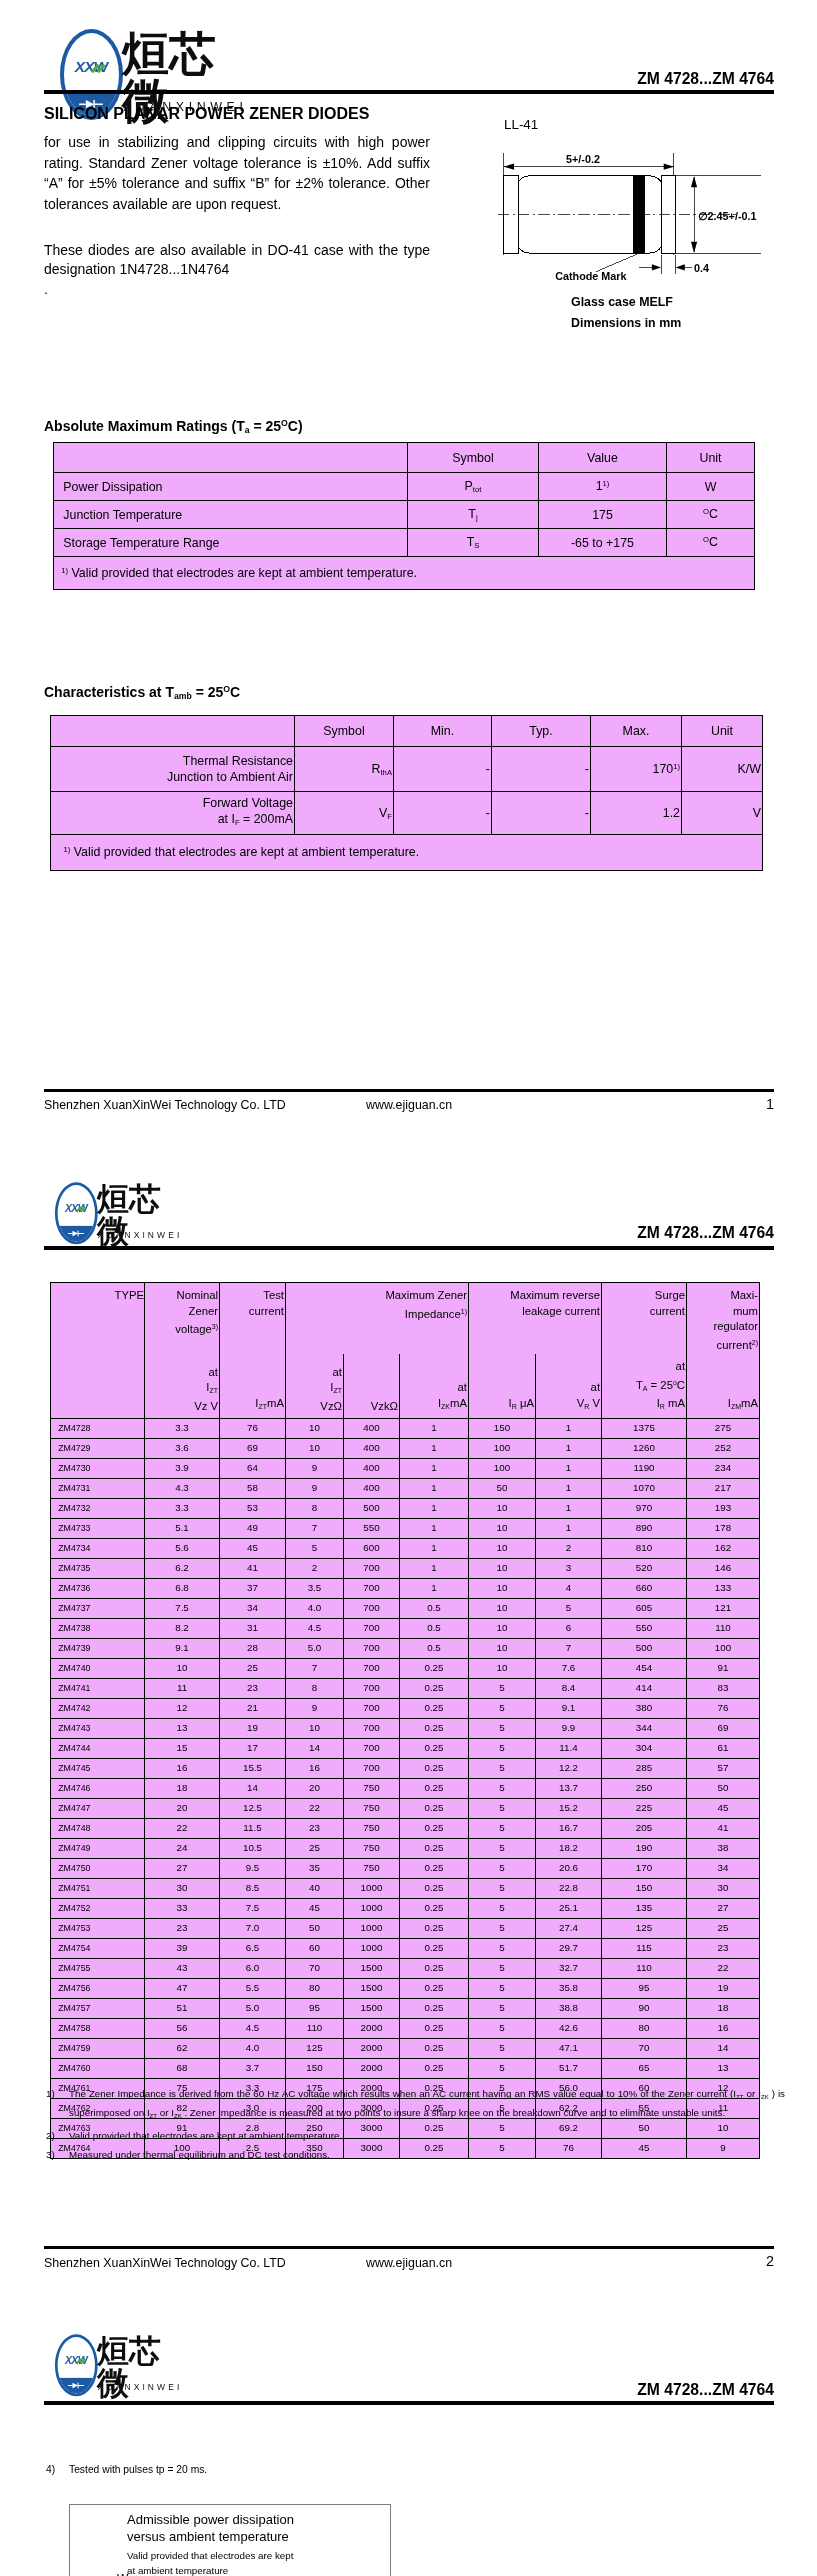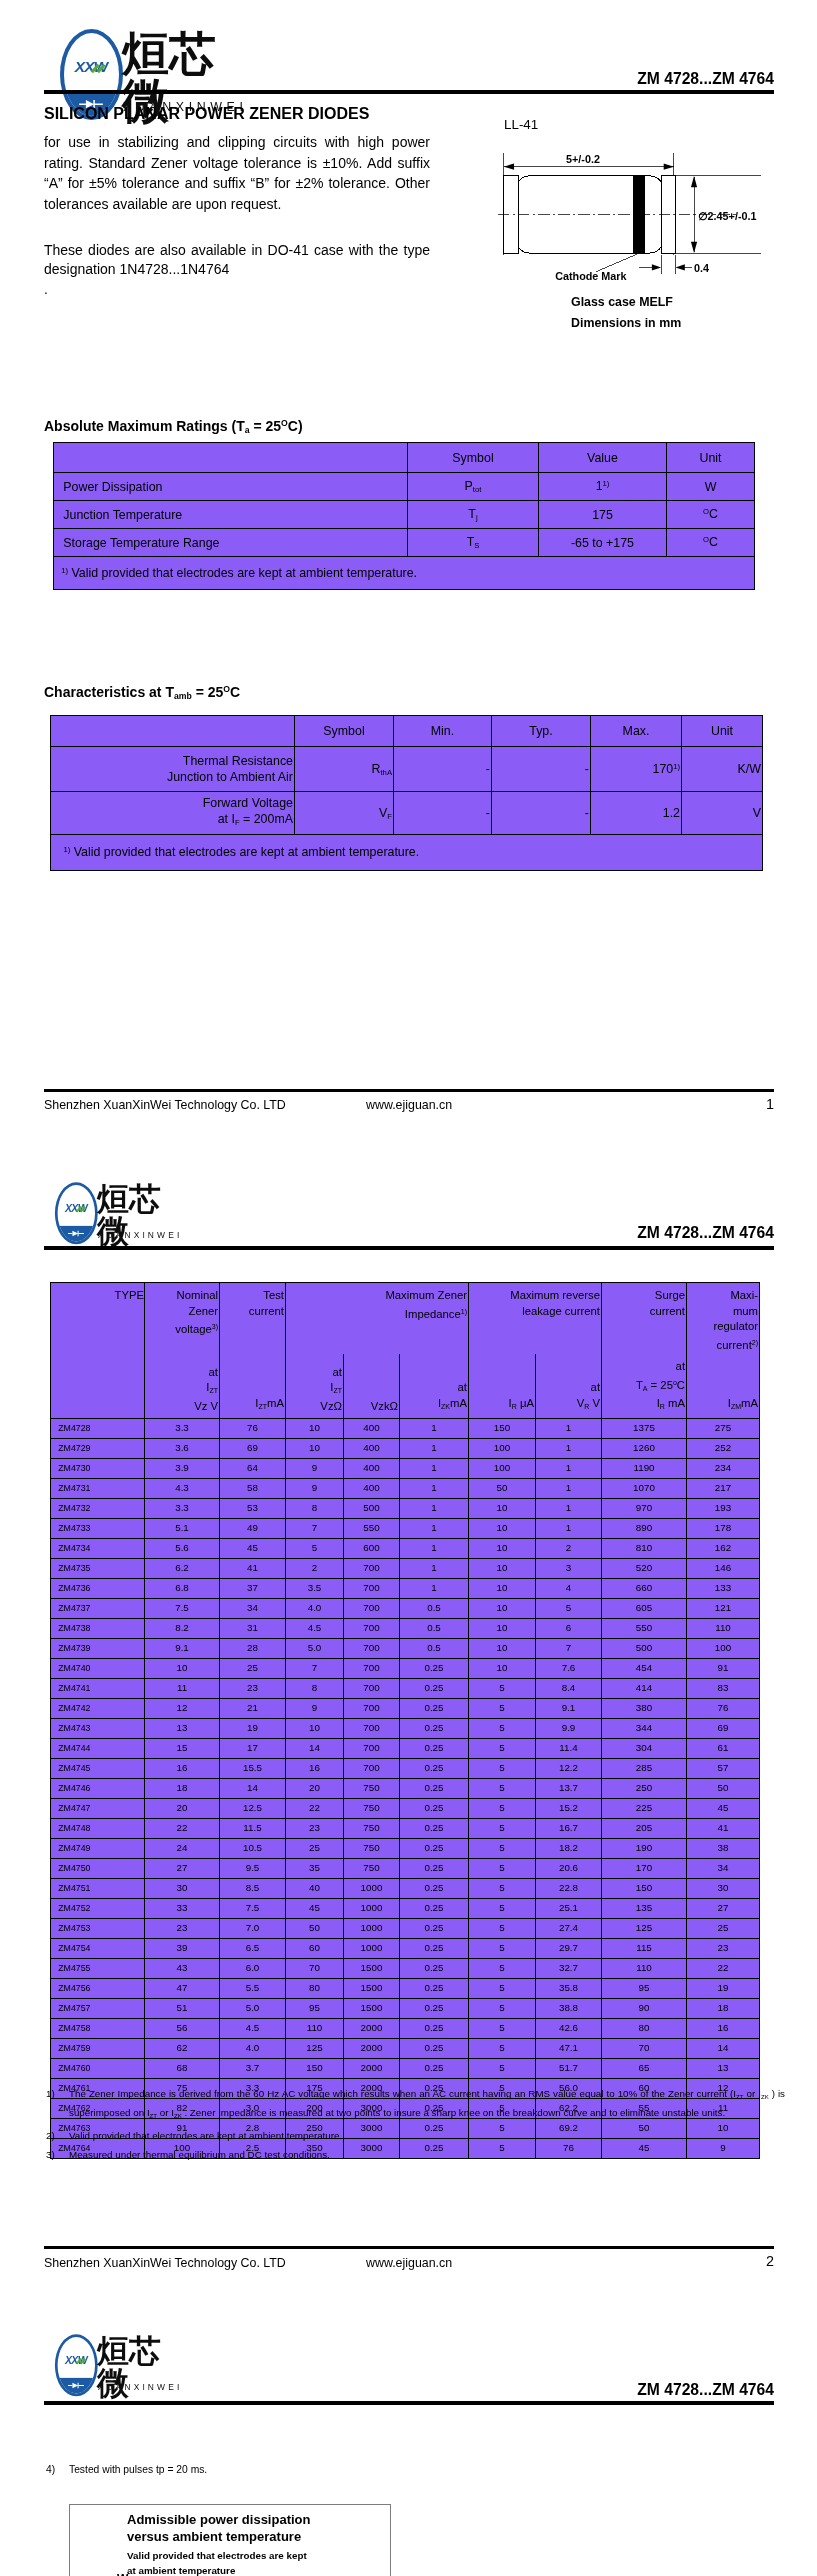--- a/index.html
+++ b/index.html
@@ -25,21 +25,21 @@
   
   .h1{position:absolute;left:44px;top:105px;font-weight:bold;font-size:16px;white-space:nowrap}
   .para{position:absolute;left:44px;width:386px;font-size:14px;line-height:20.6px;text-align:justify}
   .para2{line-height:18.5px}
   .pkg-name{position:absolute;left:504px;top:117px;font-size:13.4px}
   .pkg-caption{position:absolute;left:571px;font-weight:bold;font-size:12.4px}
   .heading{position:absolute;left:44px;font-weight:bold;font-size:14px}
   sub{font-size:62%;vertical-align:-0.25em}
   sup{font-size:62%;vertical-align:0.55em}
   
-  table{border-collapse:collapse;table-layout:fixed;background:#8b5cf6}
+  table{border-collapse:collapse;table-layout:fixed;background:#f0abfc}
   .t1,.t2,.t3{position:absolute;border:1.5px solid #000}
   .t1 th,.t1 td,.t2 th,.t2 td,.t3 th,.t3 td{border:1px solid #000;font-weight:normal;overflow:hidden}
   .t1{left:53px;top:442px;width:702px;font-size:12.4px}
   .t1 th{height:27px;text-align:center}
   .t1 td{height:25px;text-align:center}
   .t1 td.lbl{text-align:left;padding-left:9.3px}
   .t1 tr.fn td{height:30px;text-align:left;padding-left:7.2px}
   .t2{left:50px;top:715px;width:712px;font-size:12.4px}
   .t2 th{height:28px;text-align:center}
   .t2 td{text-align:right;vertical-align:middle}
@@ -62,21 +62,21 @@
   .note4{font-size:10.3px}
   
   .pkg line,.pkg rect{shape-rendering:crispEdges}
   .pkg .outl{fill:#fff;stroke:#000;stroke-width:2}
   .pkg .thin{stroke:#000;stroke-width:1.4}
   .pkg .cline{stroke:#000;stroke-width:1.4;stroke-dasharray:22 6 5 6}
   .pkg polygon{fill:#000}
   .pkg text{font-family:"Liberation Sans",sans-serif;font-weight:bold;font-size:21px}
   
   .graph-box{position:absolute;left:69px;top:2504px;width:320px;height:403px;border:1px solid #7d7d7d;background:#fff}
-  .graph-box .g{position:absolute;font-weight:bold;white-space:nowrap}
+  .graph-box .g{position:absolute;font-weight:normal;white-space:nowrap}
   .g-title{left:57px;top:7.2px;font-size:13px}
   .g-title2{left:57px;top:24px;font-size:13px}
   .g-sub{left:57px;top:45px;font-size:9.8px}
   .g-sub2{left:57px;top:60px;font-size:9.8px}
   .g-w{left:47px;top:67px;font-size:12px}
   #graph-plot{position:absolute;left:0;top:0}
   #graph-plot text{font-family:"Liberation Sans",sans-serif;font-weight:bold;font-size:21px}
 </style>
 </head>
 <body>

